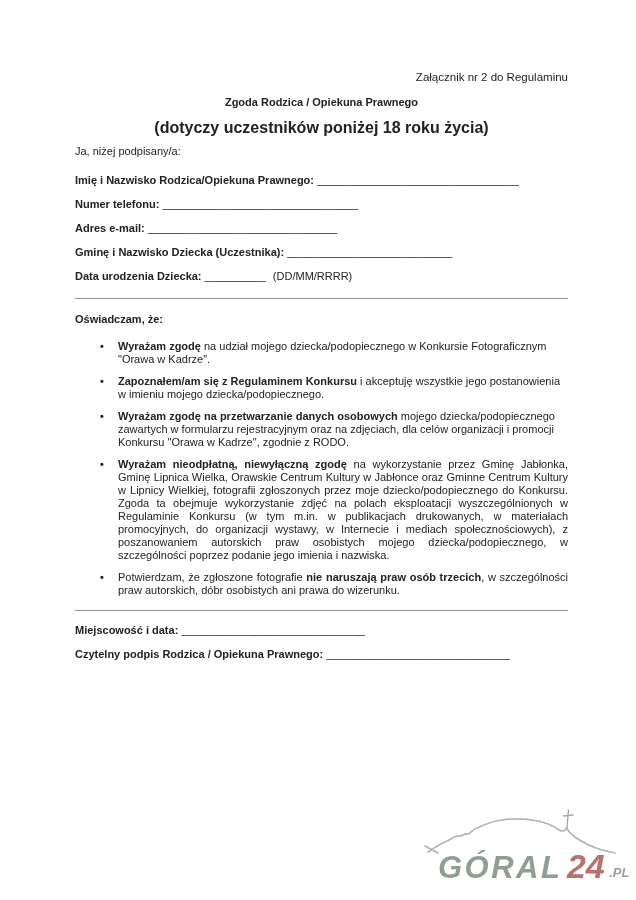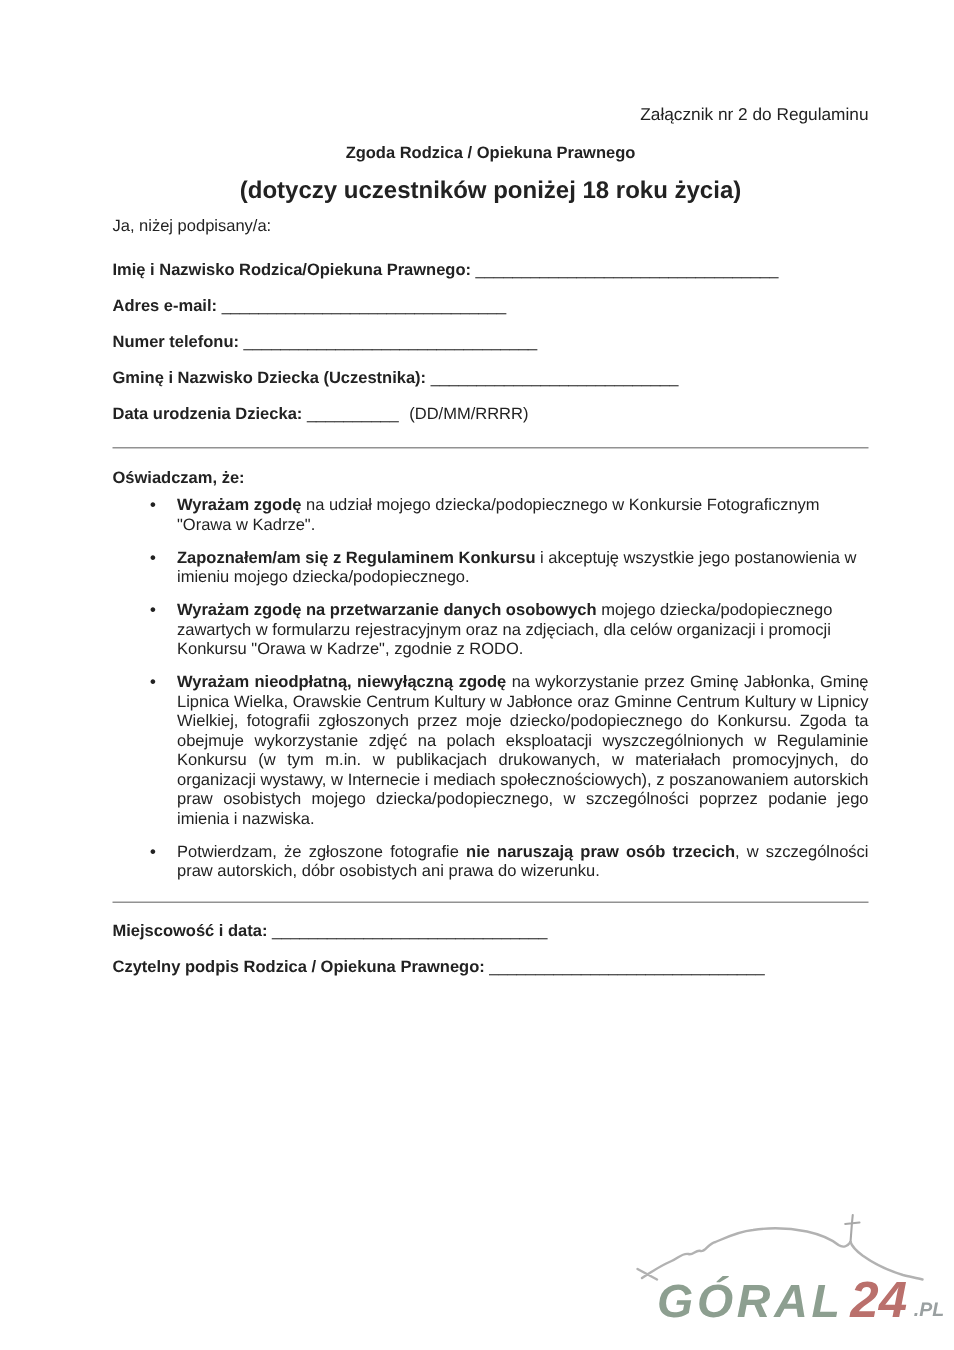--- a/index.html
+++ b/index.html
@@ -11,36 +11,36 @@
     position:relative;
     width:636px;height:900px;
     margin:0 auto;
     background:#ffffff;
     overflow:hidden;
     font-family:"Liberation Sans","DejaVu Sans",sans-serif;
     color:var(--ink);
   }
   .content{
     position:absolute;
-    left:75px;right:57px;top:70px;
+    left:75px;right:68px;top:70px;
     font-size:11px;
     line-height:15px;
   }
   .attachment{text-align:right;margin-bottom:10px;font-size:11.5px;}
   .title{text-align:center;font-weight:bold;font-size:11px;margin-bottom:10px;}
   .subtitle{text-align:center;font-weight:bold;font-size:16px;margin-bottom:9px;}
   .intro{margin-bottom:14px;}
   .field{margin-bottom:9px;white-space:nowrap;}
   .field .lbl{font-weight:bold;}
   .field .blank{font-weight:normal;letter-spacing:0;}
   .field .suffix{font-weight:normal;margin-left:4px;}
   .note{margin-bottom:9px;}
   .rule{border:none;border-top:1.5px solid var(--rule);height:0;margin:14px 0 13px 0;}
   .rule.bottom{margin:13px 0 12px 0;}
-  .section-heading{font-weight:bold;margin-bottom:4px;}
+  .section-heading{font-weight:bold;margin-bottom:13px;}
   ul.bullets{list-style:none;margin:0 0 4px 0;padding:0;}
   ul.bullets li{
     position:relative;
     padding-left:43px;
     margin-bottom:9px;
     line-height:13px;
   }
   ul.bullets li::before{
     content:"\2022";
     position:absolute;
@@ -66,27 +66,27 @@
     <div class="title">Zgoda Rodzica / Opiekuna Prawnego</div>
     <div class="subtitle">(dotyczy uczestników poniżej 18 roku życia)</div>
     <div class="intro">Ja, niżej podpisany/a:</div>
 
     <div class="field">
       <span class="lbl">Imię i Nazwisko Rodzica/Opiekuna Prawnego:</span>
       <span class="blank">_________________________________</span>
     </div>
 
     <div class="field">
-      <span class="lbl">Adres e-mail:</span>
-      <span class="blank">_______________________________</span>
+      <span class="lbl">Numer telefonu:</span>
+      <span class="blank">________________________________</span>
     </div>
 
     <div class="field">
-      <span class="lbl">Numer telefonu:</span>
-      <span class="blank">________________________________</span>
+      <span class="lbl">Adres e-mail:</span>
+      <span class="blank">_______________________________</span>
     </div>
 
 
     <div class="field">
       <span class="lbl">Gminę i Nazwisko Dziecka (Uczestnika):</span>
       <span class="blank">___________________________</span>
     </div>
 
     <div class="field">
       <span class="lbl">Data urodzenia Dziecka:</span>

